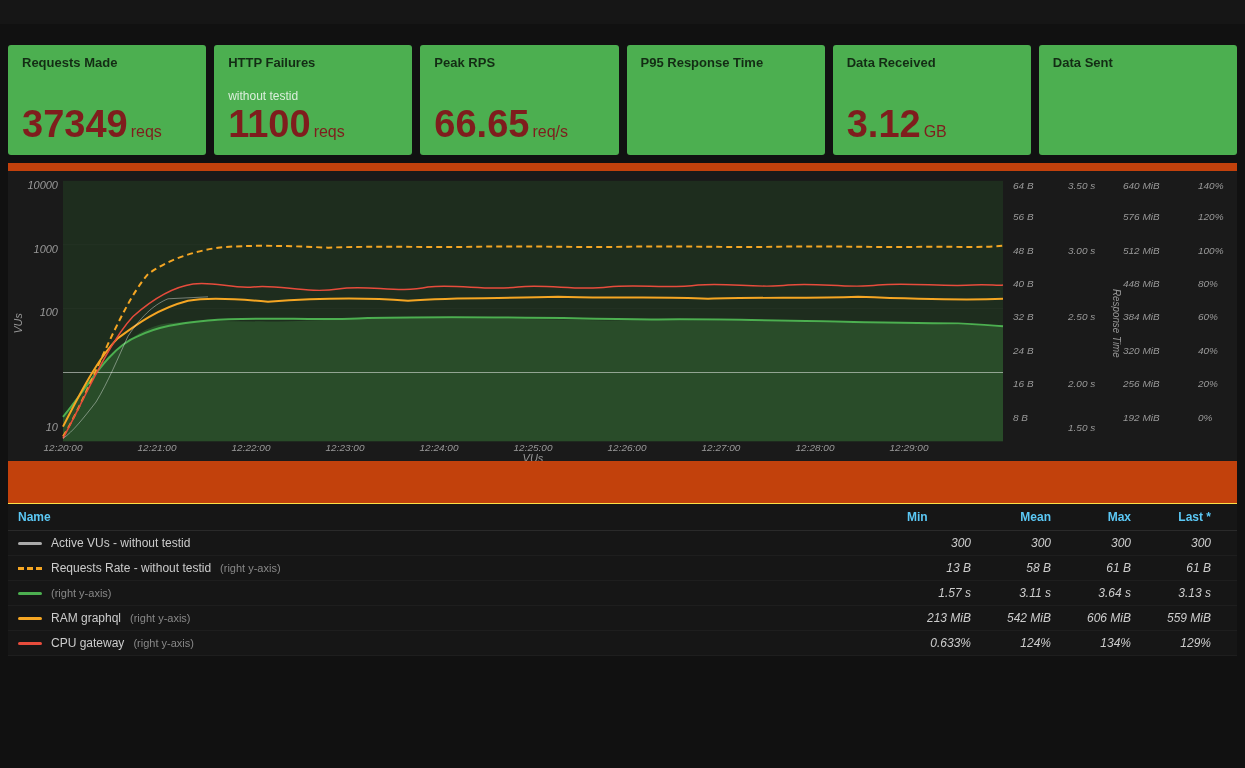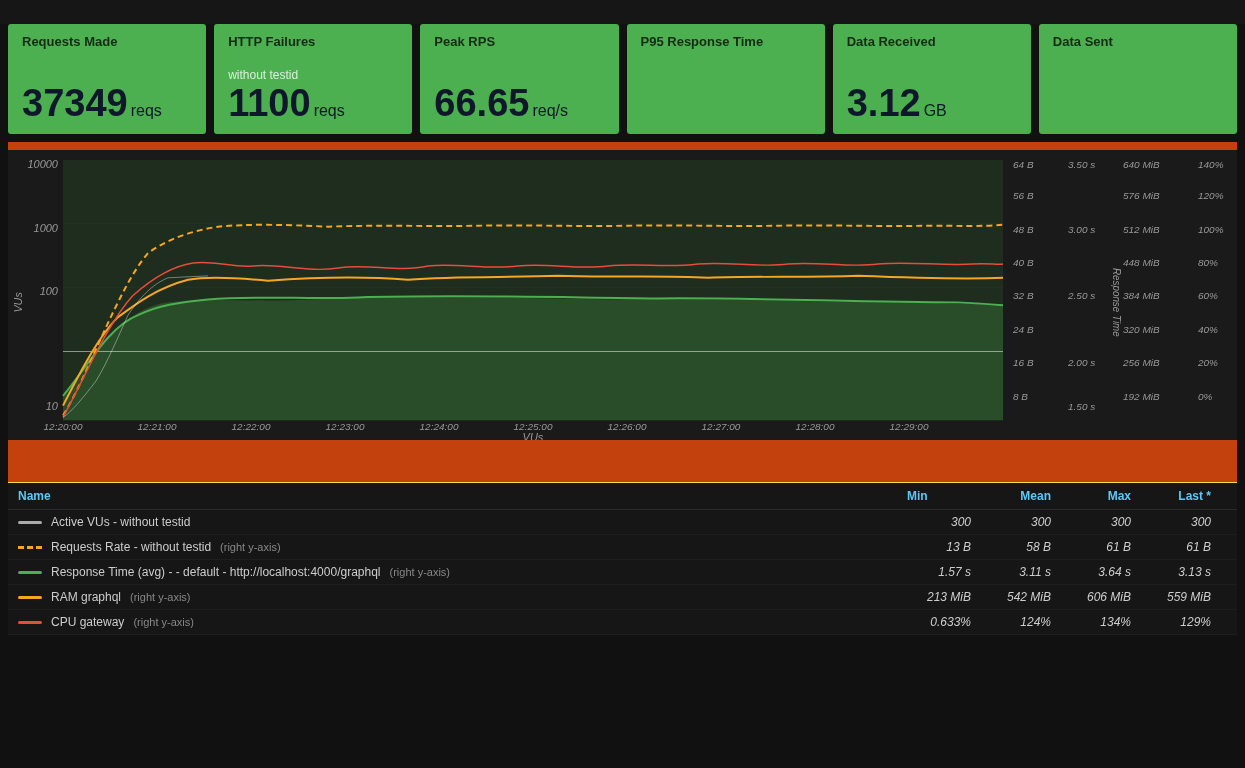--- a/index.html
+++ b/index.html
@@ -20,20 +20,21 @@
       align-items: center;
       gap: 8px;
       color: #e0e0e0;
       background: #161616;
     }
 
     .metrics-row {
       display: flex;
       padding: 0 8px 8px 8px;
       gap: 8px;
+      margin-top: 21px;
     }
 
     .metric-card {
       flex: 1;
       background: #4caf50;
       border-radius: 3px;
       padding: 10px 14px 12px 14px;
       min-height: 110px;
       display: flex;
       flex-direction: column;
@@ -43,21 +44,21 @@
     .metric-card .label {
       font-size: 13px;
       font-weight: 600;
       color: rgba(0,0,0,0.75);
       margin-bottom: 6px;
     }
 
     .metric-card .value {
       font-size: 38px;
       font-weight: 700;
-      color: #0f172a;
+      color: #7f1d1d;
       line-height: 1;
     }
 
     .metric-card .unit {
       font-size: 16px;
       font-weight: 400;
       margin-left: 3px;
     }
 
     .metric-card .sub-label {
@@ -276,21 +277,20 @@
           <span style="color:#888;font-size:11px"> (right y-axis)</span>
       </div>
       <div class="legend-val">13 B</div>
       <div class="legend-val">58 B</div>
       <div class="legend-val">61 B</div>
       <div class="legend-val">61 B</div>
     </div>
       <div class="legend-row">
       <div class="legend-name">
         <span class="legend-line" style="background:#4caf50"></span>
-        <span>Response Time (avg) - - default - http://localhost:4000/graphql</span>
           <span style="color:#888;font-size:11px"> (right y-axis)</span>
       </div>
       <div class="legend-val">1.57 s</div>
       <div class="legend-val">3.11 s</div>
       <div class="legend-val">3.64 s</div>
       <div class="legend-val">3.13 s</div>
     </div>
       <div class="legend-row">
       <div class="legend-name">
         <span class="legend-line" style="background:#f5a623"></span>

